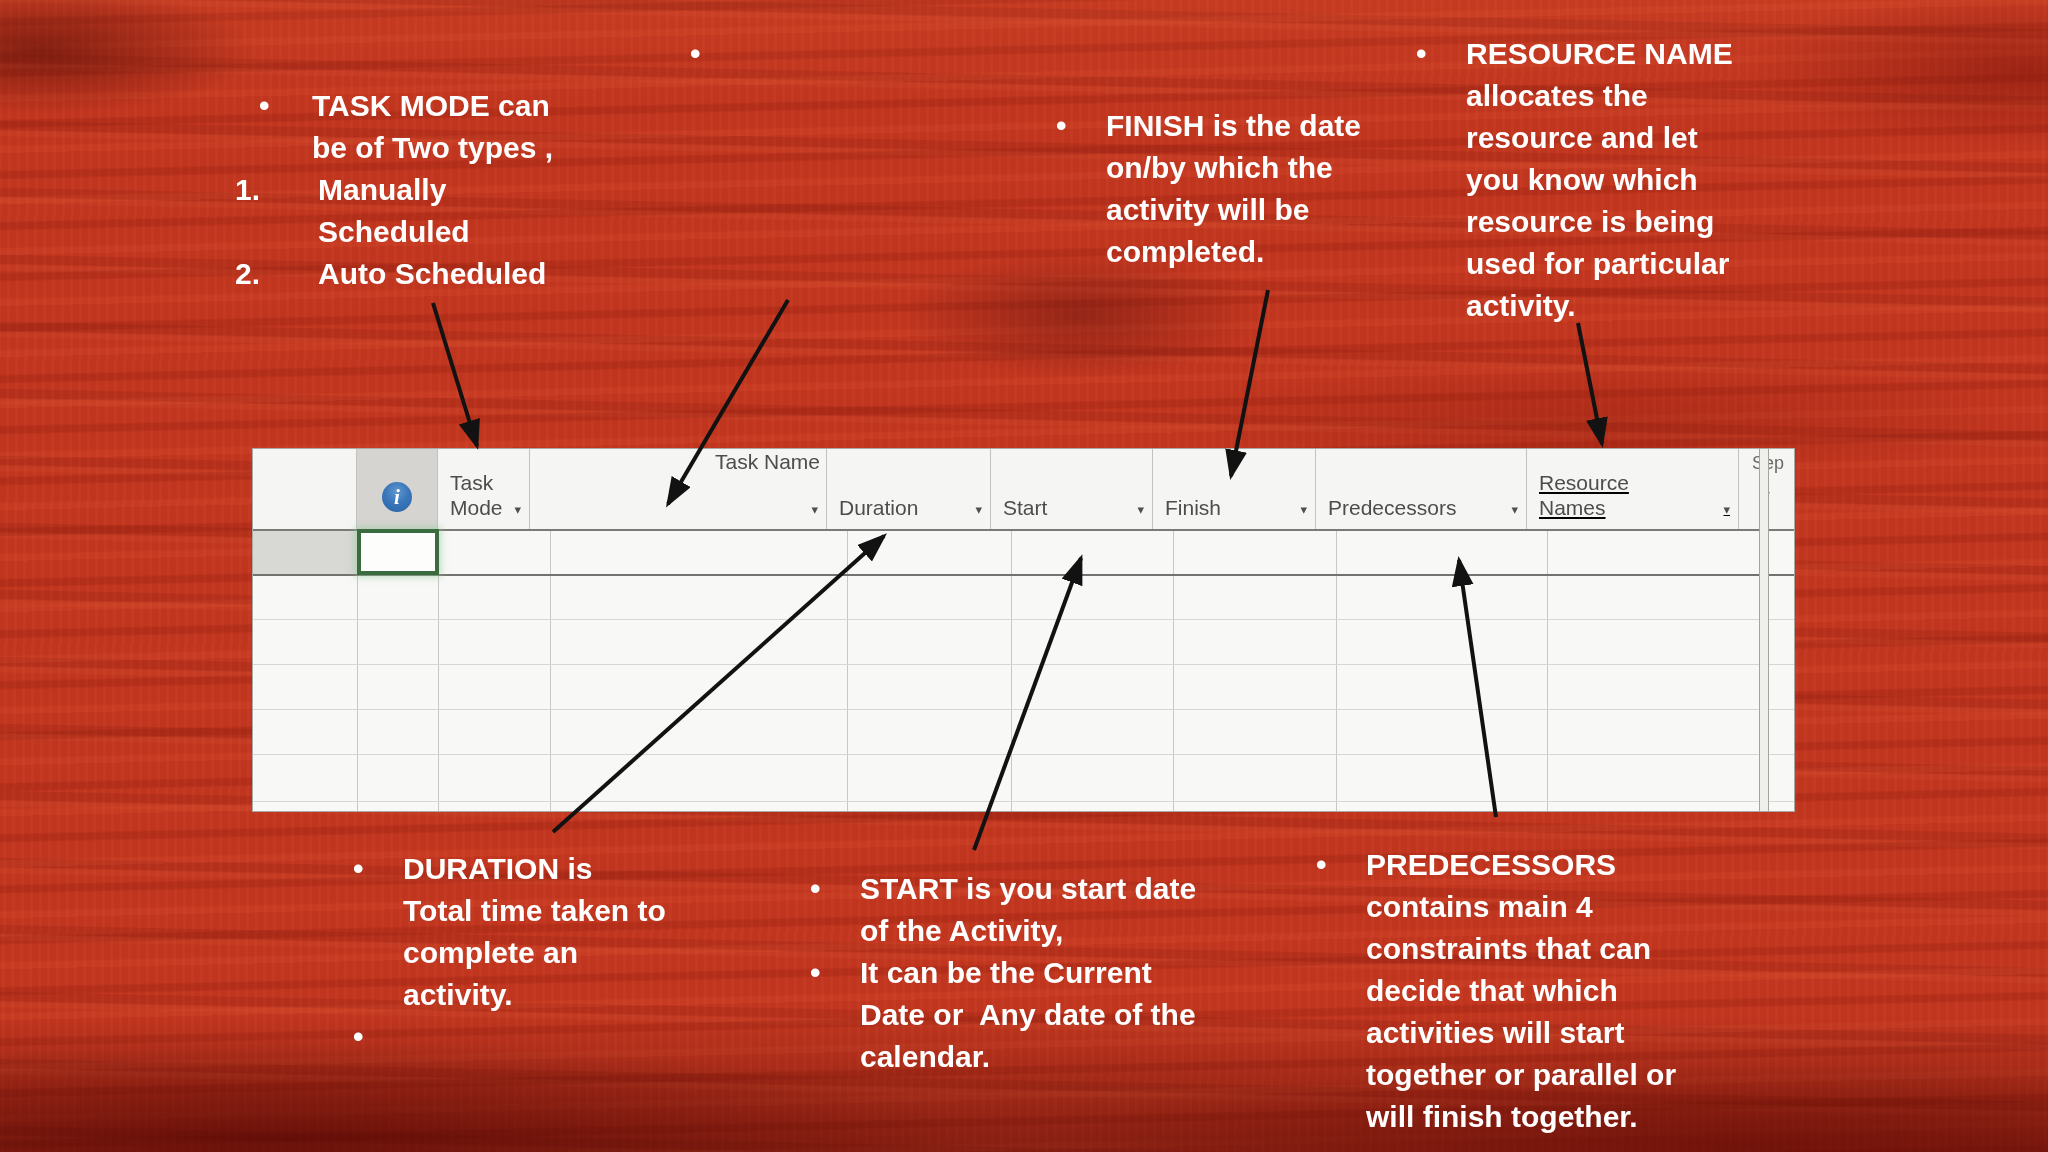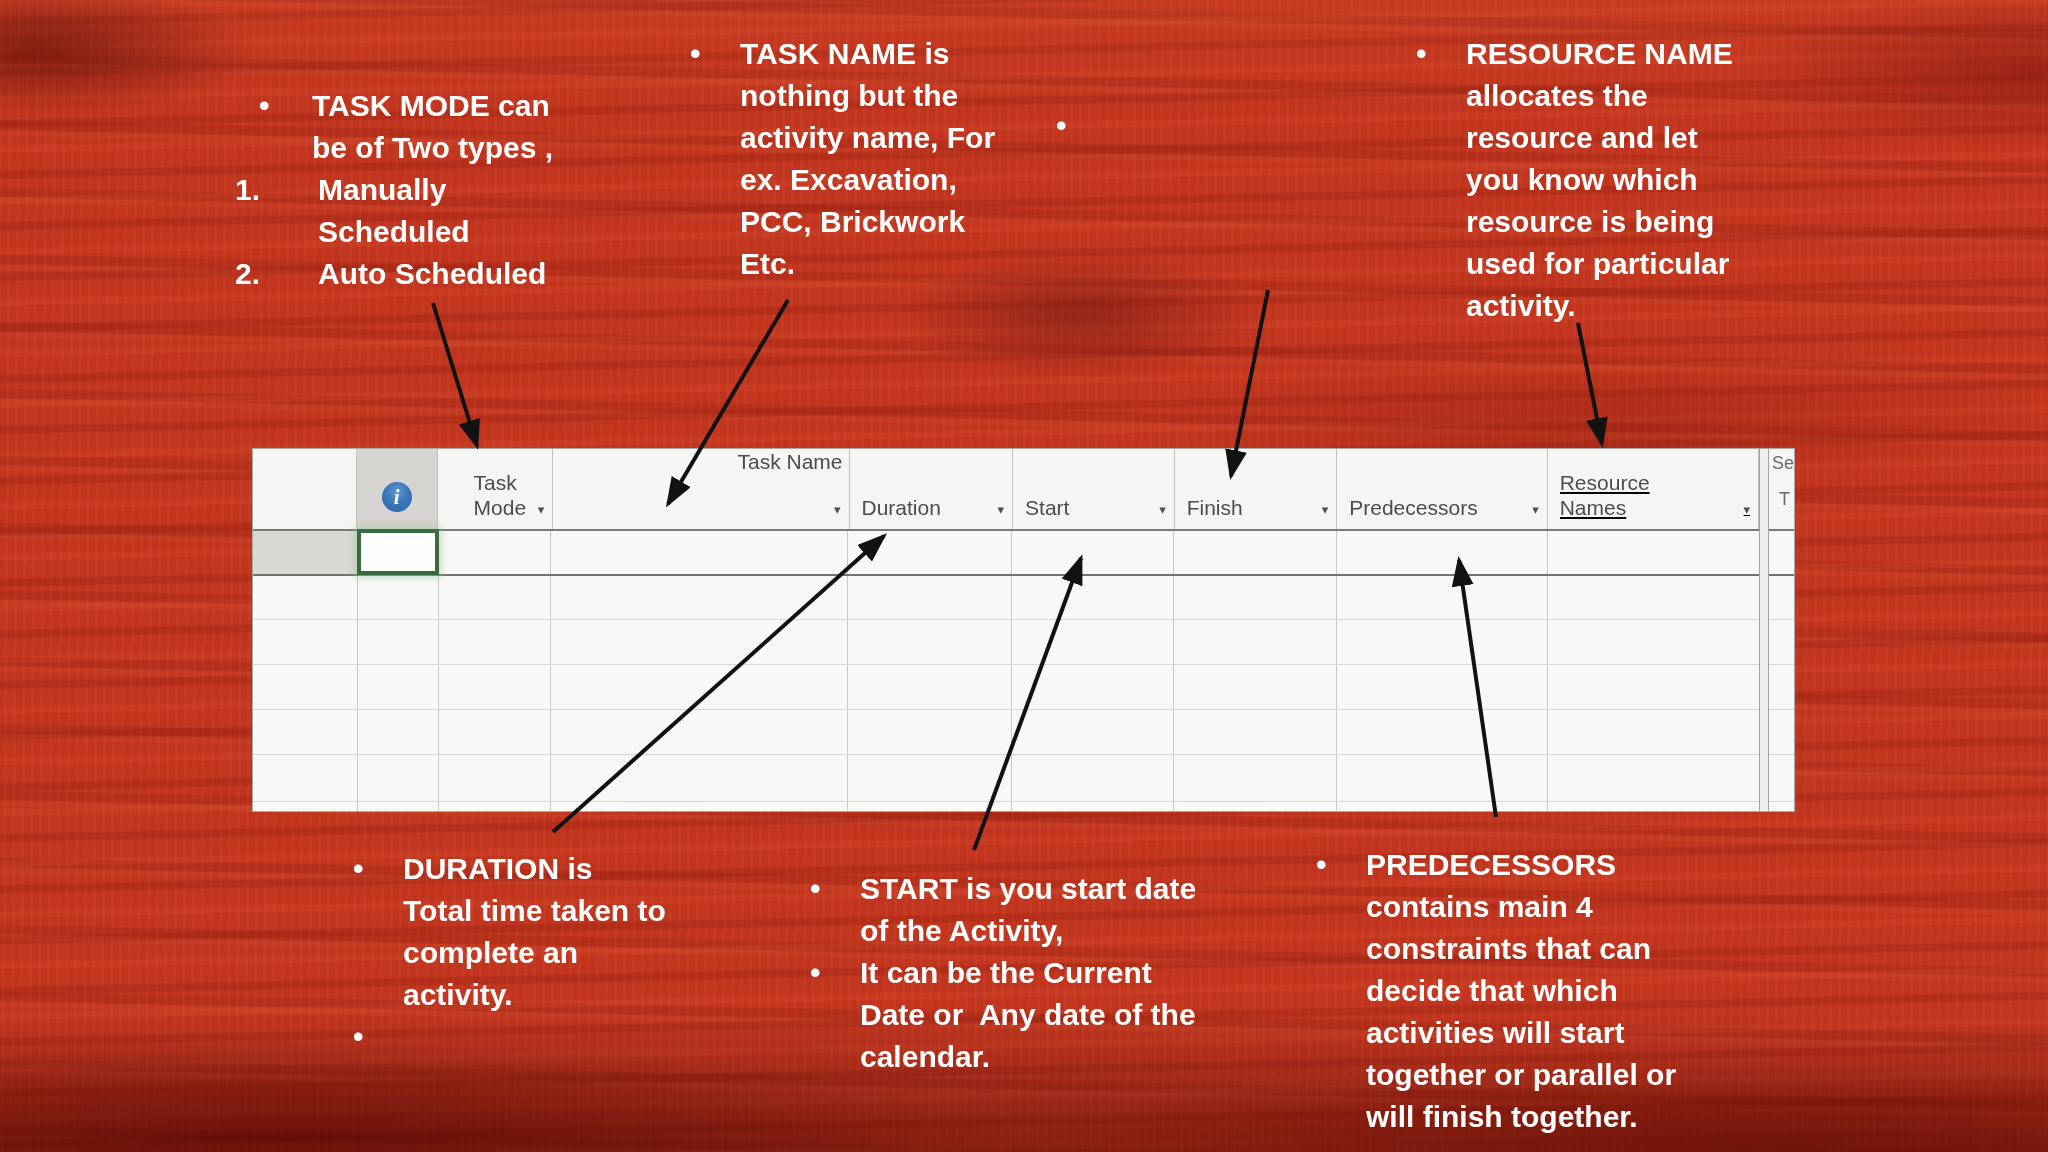--- a/index.html
+++ b/index.html
@@ -41,21 +41,21 @@
     background:#f8f8f6;border:1px solid #a9a9a5;box-sizing:border-box;overflow:hidden;
   }
   .hdr{position:absolute;left:0;top:0;width:1543px;height:82px;display:flex;
        background:#f5f5f3;border-bottom:2px solid #7a7a78;box-sizing:border-box;}
   .hcell{position:relative;box-sizing:border-box;border-right:1px solid #c2c2bf;
          display:flex;align-items:flex-end;padding:0 6px 9px 12px;background:#f5f5f3;}
   .hcell .lbl{flex:1 1 auto;font-size:21px;line-height:25px;color:#4d4d4d;white-space:pre-line;overflow:hidden;}
   .hcell .filt{flex:0 0 auto;font-size:13px;color:#4f4f4f;margin:0 2px 3px 0;}
   .hc-rowid{width:104px;}
   .hc-ind{width:81px;background:#d6d4d1;}
-  .hc-taskmode{width:92px;margin-left:24px;}
+  .hc-taskmode{width:92px;}
   .hc-taskname{width:297px;flex-direction:column;}
   .hc-duration{width:164px;gap:21px;}
   .hc-start{width:162px;justify-content:center;}
   .hc-finish{width:163px;}
   .hc-pred{width:211px;}
   .hc-res{width:212px;text-decoration:underline;}
   .hc-time{width:37px;border-right:none;padding:0;background:#f5f5f3;display:block;}
   .info-badge{
     position:absolute;left:25px;top:33px;width:30px;height:30px;border-radius:50%;
     background:radial-gradient(circle at 50% 32%, #5f97d0 0%, #3a77ba 45%, #2a62a4 100%);
@@ -94,32 +94,30 @@
   </div>
   <div class="item">
     <span class="mk mk-num">2.</span>
     <span class="tx">Auto Scheduled</span>
   </div>
 </div>
 
 <div class="note note-task-name">
   <div class="item">
     <span class="mk">•</span>
-    <span class="tx">TASK NAME is
-nothing but the
-activity name, For
-ex. Excavation,
-PCC, Brickwork
-Etc.</span>
   </div>
 </div>
 
 <div class="note note-finish">
   <div class="item">
     <span class="mk">•</span>
+    <span class="tx">FINISH is the date
+on/by which the
+activity will be
+completed.</span>
   </div>
 </div>
 
 <div class="note note-resource">
   <div class="item">
     <span class="mk">•</span>
     <span class="tx">RESOURCE NAME
 allocates the
 resource and let
 you know which

